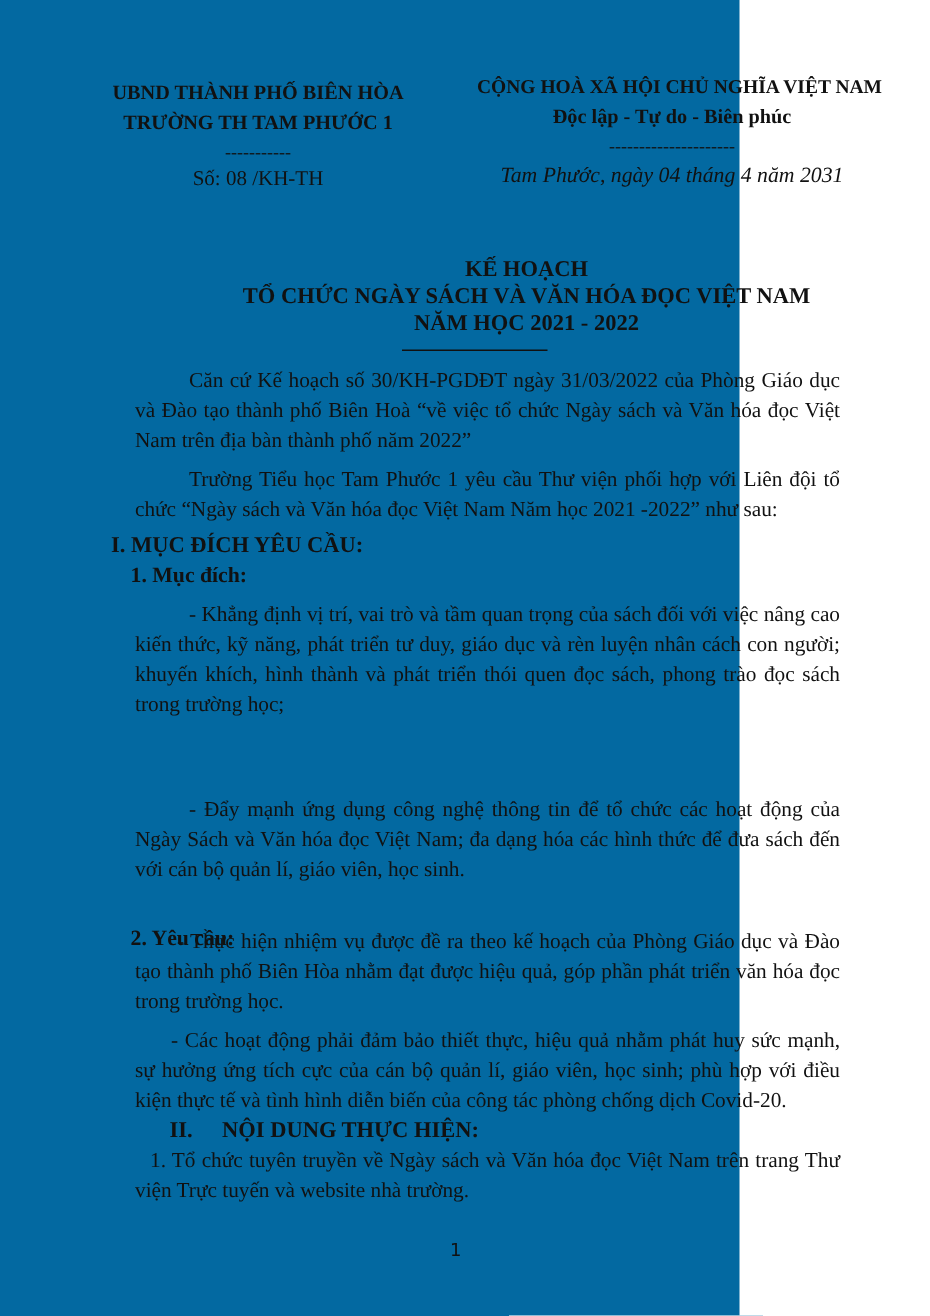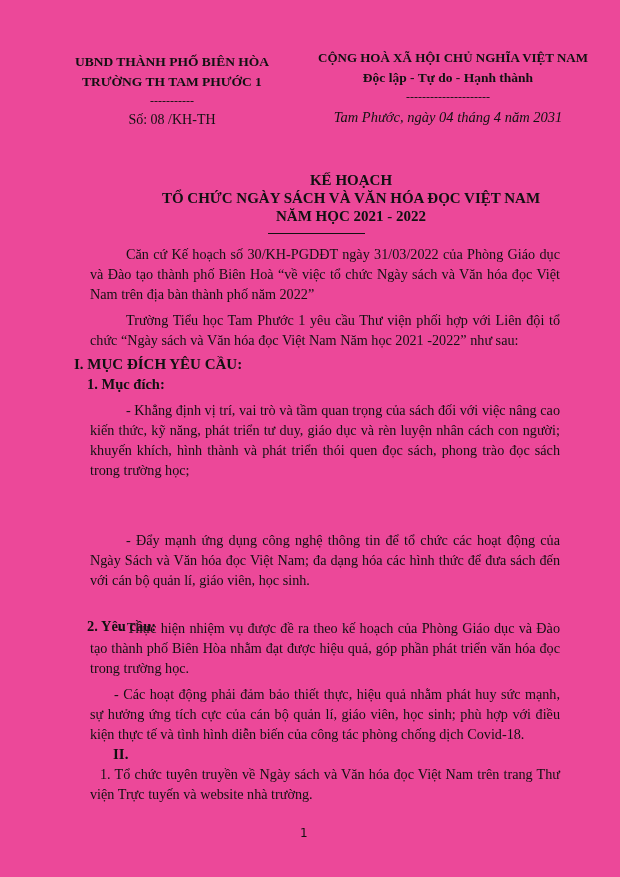--- a/index.html
+++ b/index.html
@@ -1,18 +1,18 @@
 <!DOCTYPE html>
 <html><head>
 <meta charset="utf-8">
 <style>
   html, body { margin: 0; padding: 0; background: #ffffff; }
   body { width: 620px; height: 877px; position: relative; overflow: hidden;
          font-family: "Liberation Serif", "DejaVu Serif", serif; color: #111; }
-  .page { position: absolute; left: 0; top: 0; width: 620px; height: 877px; background: #ec4899; }
+  .page { position: absolute; left: 0; top: 0; width: 493px; height: 877px; background: #0369a1; }
   .abs { position: absolute; white-space: nowrap; }
   .hdr-left { left: 62px; top: 52px; width: 220px; text-align: center; }
   .hdr-right { left: 318px; top: 48px; width: 260px; text-align: center; }
   .hdr-line { font-size: 13.5px; line-height: 20px; font-weight: bold; }
   .hdr-dash { font-size: 12px; line-height: 18px; letter-spacing: 0px; }
   .hdr-num { font-size: 14px; line-height: 20px; }
   .hdr-date { font-size: 14.5px; font-style: italic; line-height: 22px; }
   .title-block { left: 0; width: 620px; top: 171px; text-align: center; padding-left: 41px; }
   .title-block div { font-size: 15px; font-weight: bold; line-height: 18px; }
   .title-rule { position: absolute; left: 268px; top: 233px; width: 97px; height: 1px; background: #111; }
@@ -29,21 +29,21 @@
 
   <div class="abs hdr-left">
     <div class="hdr-line">UBND THÀNH PHỐ BIÊN HÒA</div>
     <div class="hdr-line">TRƯỜNG TH TAM PHƯỚC 1</div>
     <div class="hdr-dash">-----------</div>
     <div class="hdr-num">Số: 08 /KH-TH</div>
   </div>
 
   <div class="abs hdr-right">
     <div class="hdr-line" style="font-size:13px">CỘNG HOÀ XÃ HỘI CHỦ NGHĨA VIỆT NAM</div>
-    <div class="hdr-line">Độc lập - Tự do - Hạnh thành</div>
+    <div class="hdr-line">Độc lập - Tự do - Biên phúc</div>
     <div class="hdr-dash">---------------------</div>
     <div class="hdr-date">Tam Phước, ngày 04 tháng 4 năm 2031</div>
   </div>
 
   <div class="abs title-block">
     <div>KẾ HOẠCH</div>
     <div>TỔ CHỨC NGÀY SÁCH VÀ VĂN HÓA ĐỌC VIỆT NAM</div>
     <div>NĂM HỌC 2021 - 2022</div>
   </div>
   <div class="title-rule"></div>
@@ -65,23 +65,24 @@
   <div class="para" style="top:530px;">
     <span class="indent"></span><span>- Đẩy mạnh ứng dụng công nghệ thông tin để tổ chức các hoạt động của Ngày Sách và Văn hóa đọc Việt Nam; đa dạng hóa các hình thức để đưa sách đến với cán bộ quản lí, giáo viên, học sinh.</span>
   </div>
 
   <div class="heading" style="left:87px; top:616px; font-size:14.5px;">2.  Yêu cầu:</div>
 
   <div class="para" style="top:618px;">
     <span class="indent" style="width:28px"></span><span>- Thực hiện nhiệm vụ được đề ra theo kế hoạch của Phòng Giáo dục và Đào tạo thành phố Biên Hòa nhằm đạt được hiệu quả, góp phần phát triển văn hóa đọc trong trường học.</span>
   </div>
   <div class="para" style="top:684px;">
-    <span class="indent" style="width:24px"></span><span>- Các hoạt động phải đảm bảo thiết thực, hiệu quả nhằm phát huy sức mạnh, sự hưởng ứng tích cực của cán bộ quản lí, giáo viên, học sinh; phù hợp với điều kiện thực tế và tình hình diễn biến của công tác phòng chống dịch Covid-18.</span>
+    <span class="indent" style="width:24px"></span><span>- Các hoạt động phải đảm bảo thiết thực, hiệu quả nhằm phát huy sức mạnh, sự hưởng ứng tích cực của cán bộ quản lí, giáo viên, học sinh; phù hợp với điều kiện thực tế và tình hình diễn biến của công tác phòng chống dịch Covid-20.</span>
   </div>
 
   <div class="heading" style="left:113px; top:744px;">II.</div>
+  <div class="heading" style="left:148px; top:744px;">NỘI DUNG THỰC HIỆN:</div>
 
   <div class="para" style="top:764px;">
     <span class="indent" style="width:10px"></span><span>1. Tổ chức tuyên truyền về Ngày sách và Văn hóa đọc Việt Nam trên trang Thư viện Trực tuyến và website nhà trường.</span>
   </div>
 
   <div class="pnum">1</div>
 </div>
 
 </body></html>

